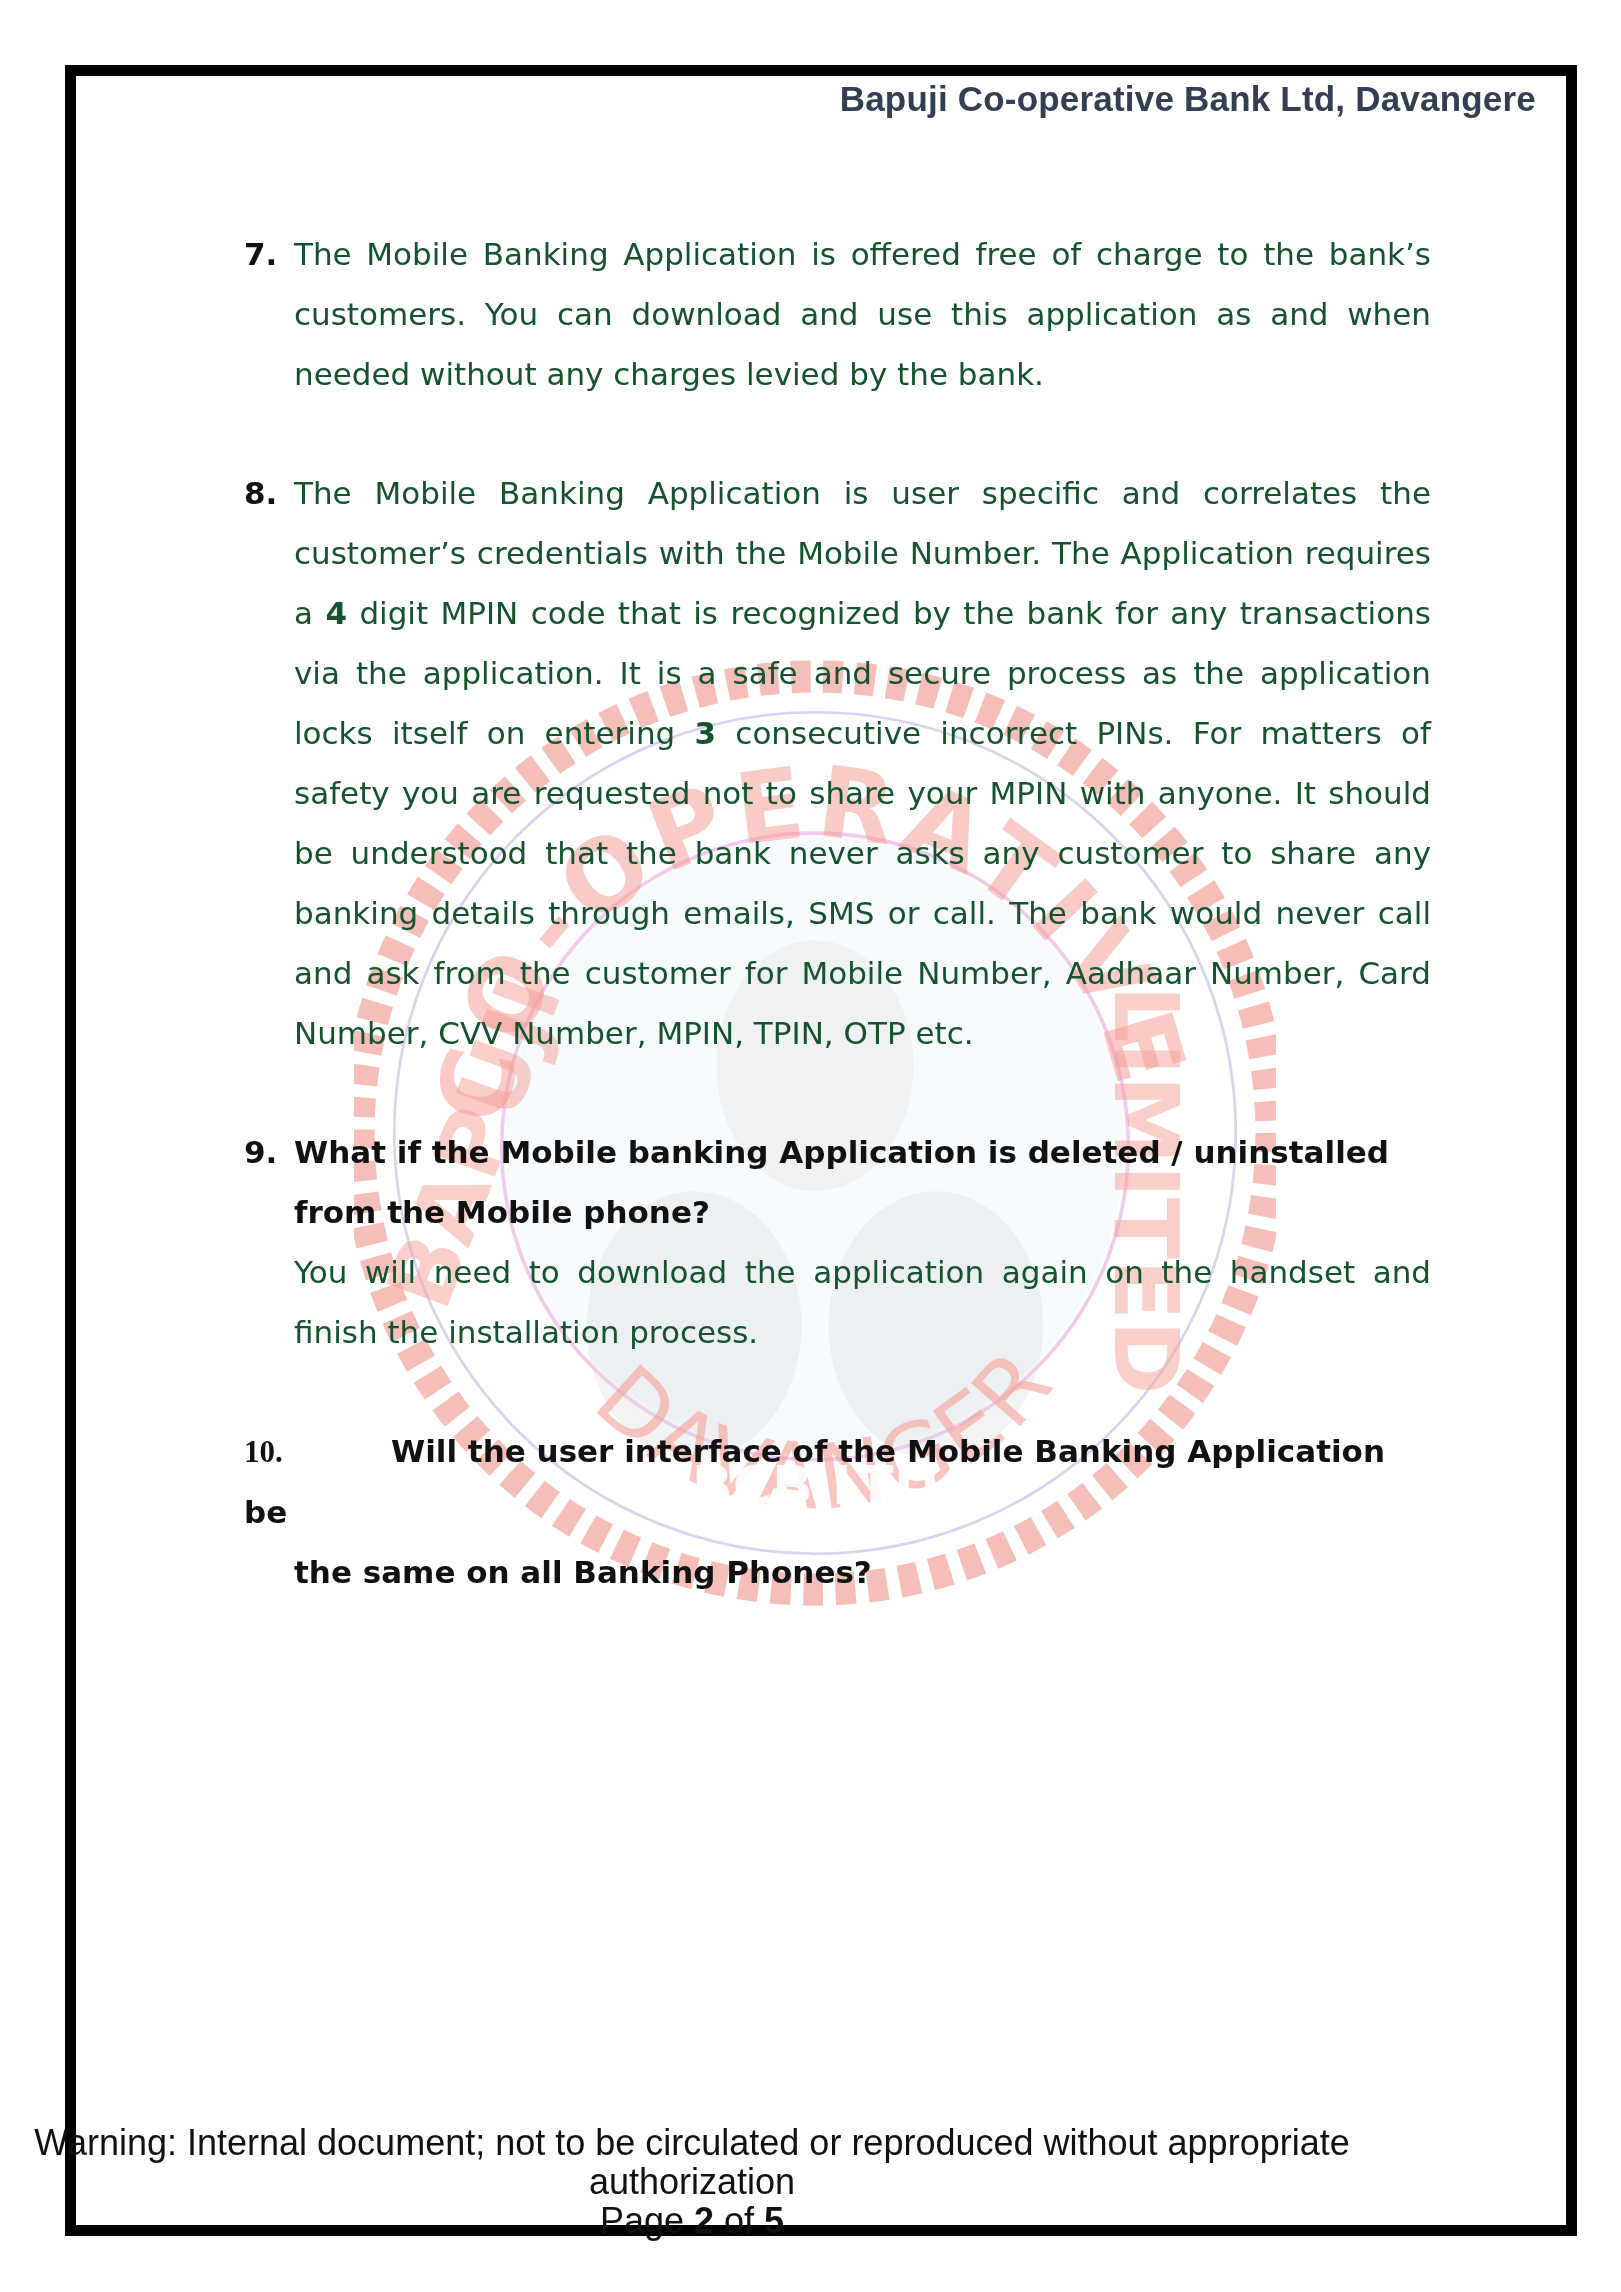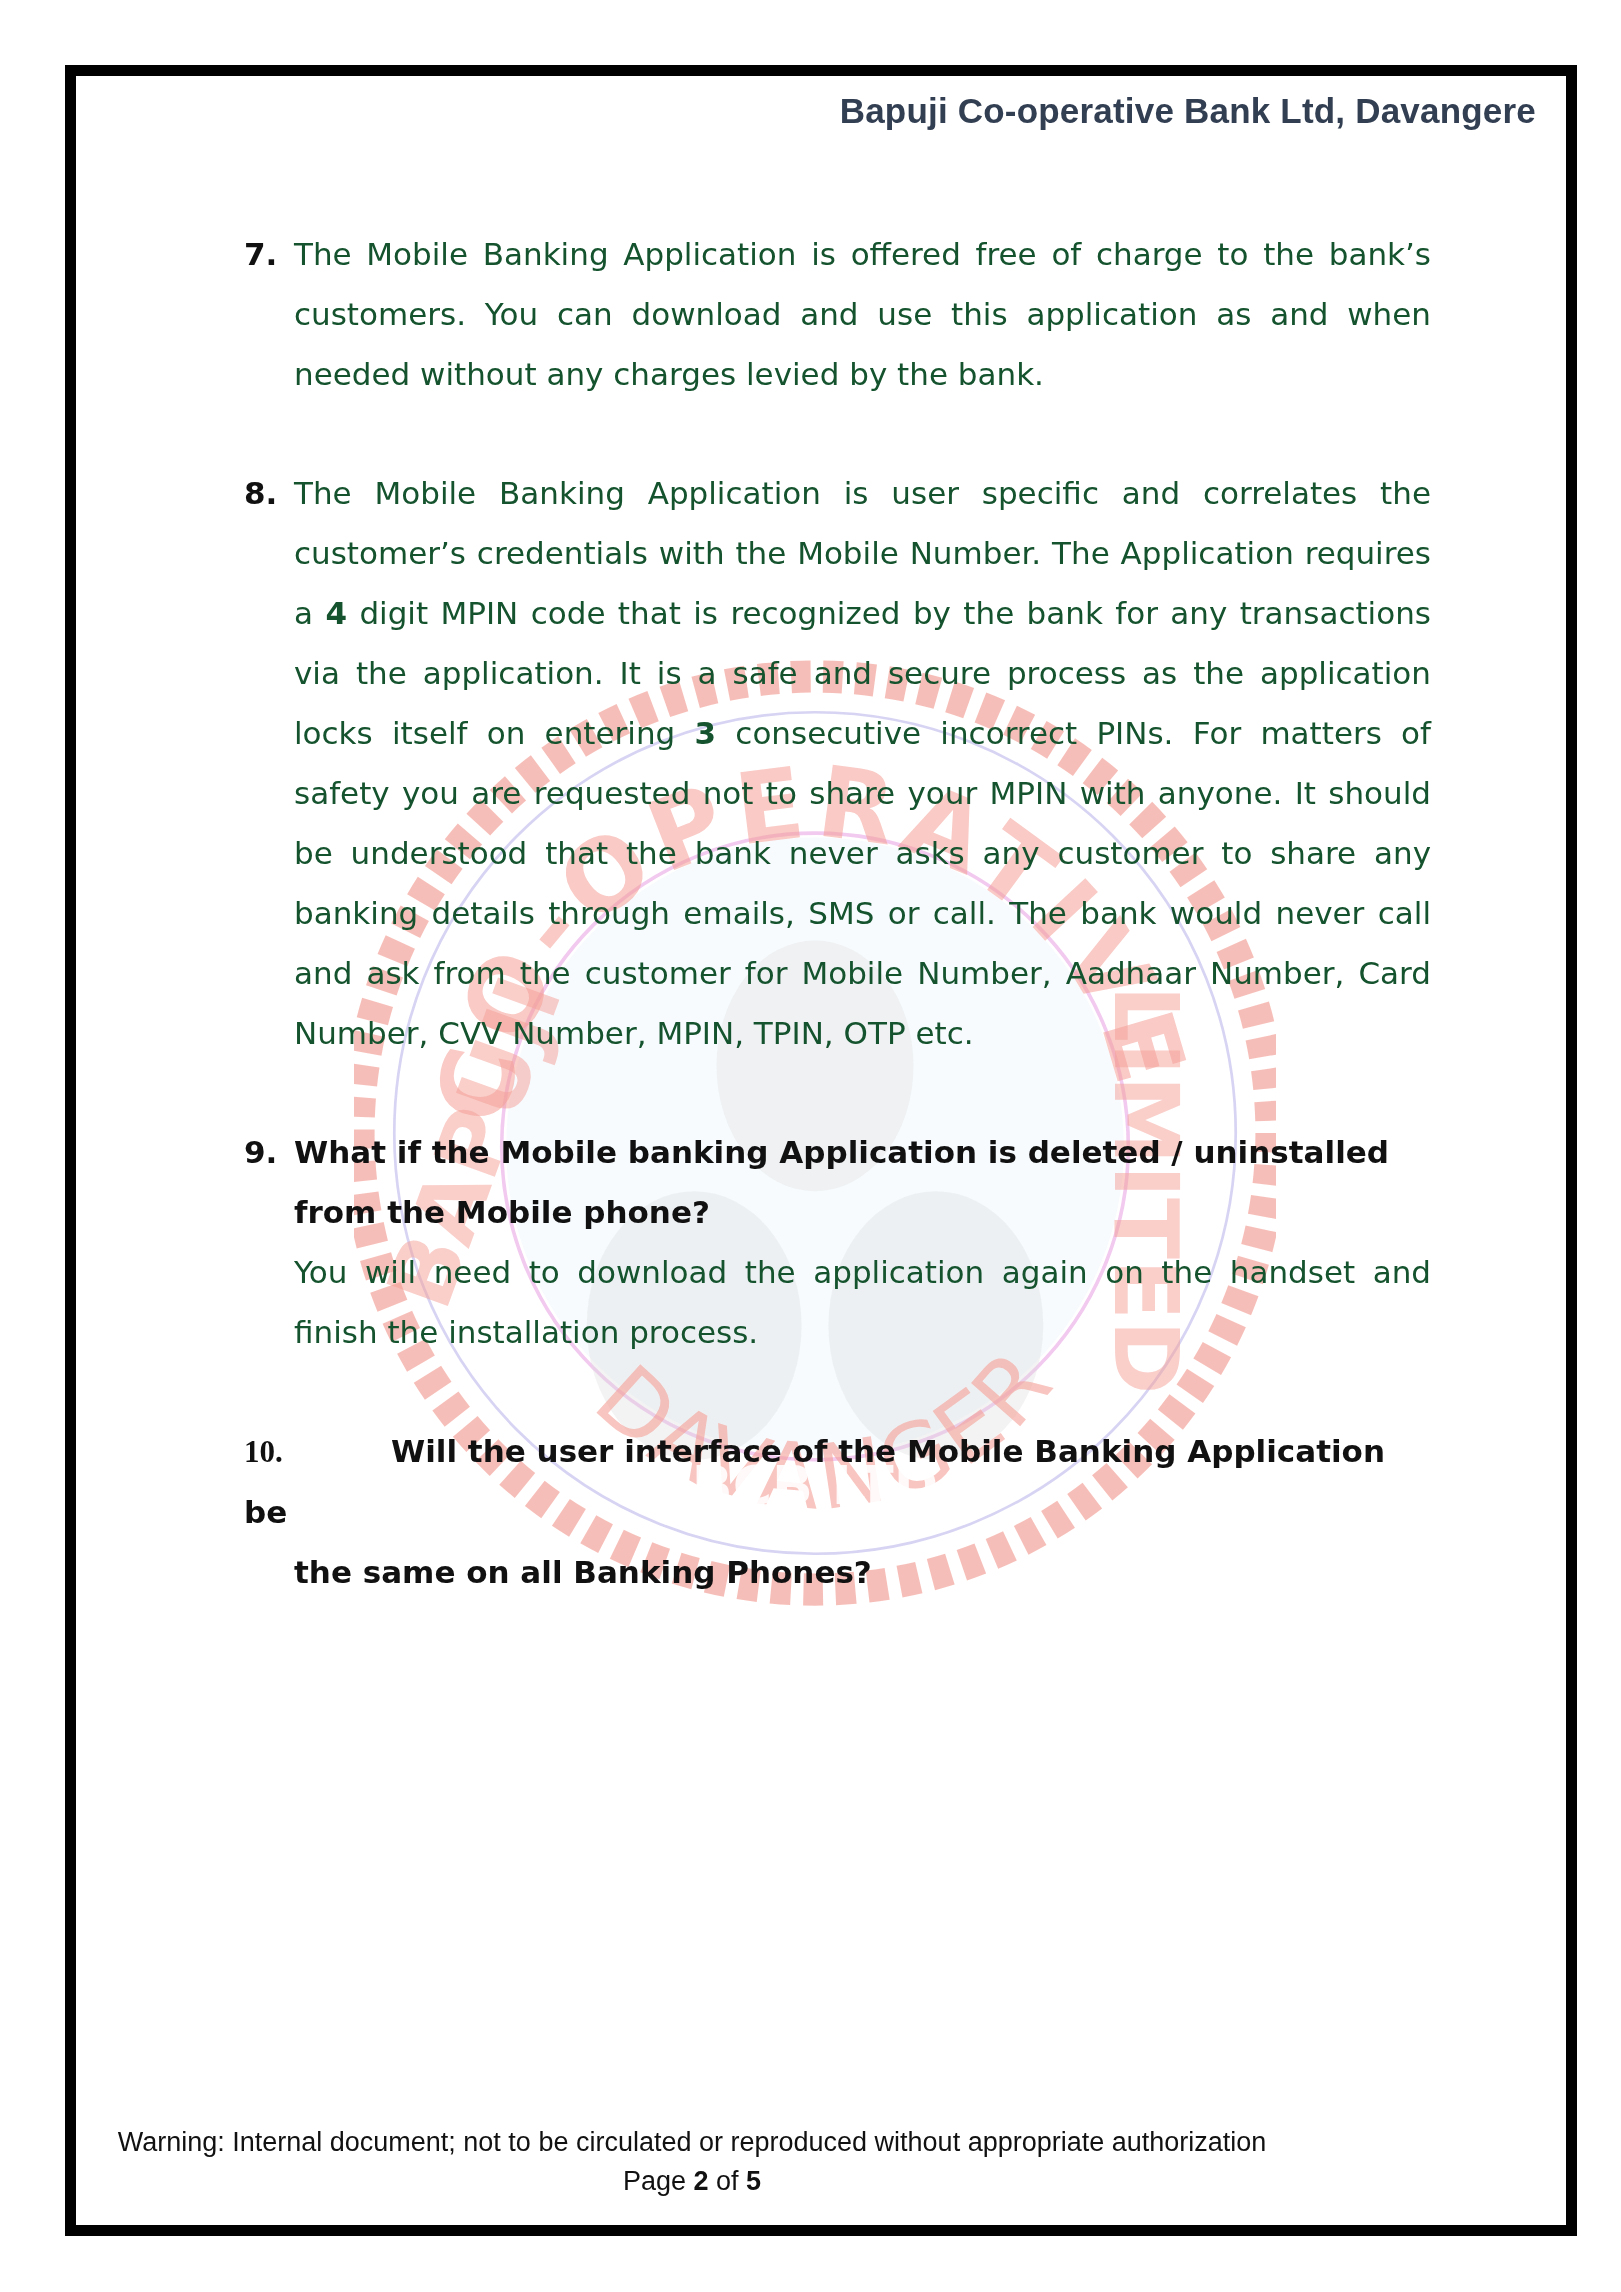--- a/index.html
+++ b/index.html
@@ -26,21 +26,20 @@
   }
   .header {
     position: absolute;
     top: 79px;
     right: 86px;
     font-family: "Liberation Sans", sans-serif;
     font-weight: bold;
     font-size: 35px;
     color: #323e52;
     letter-spacing: 0.2px;
-    margin-top: 12px;
   }
   .watermark {
     position: absolute;
     left: 354px;
     top: 645px;
     width: 922px;
     height: 976px;
     pointer-events: none;
     opacity: 0.9;
   }
@@ -90,21 +89,21 @@
   }
   .a b { font-weight: bold; }
   .gap { height: 59px; }
   .footer {
     position: absolute;
     left: 0;
     width: 1384px;
     top: 2123px;
     text-align: center;
     font-family: "Liberation Sans", sans-serif;
-    font-size: 27px;
+    font-size: 36px;
     line-height: 39px;
     color: #111;
   }
   .footer b { font-weight: bold; }
 </style>
 </head>
 <body>
 
 <div class="page-frame"></div>
 

